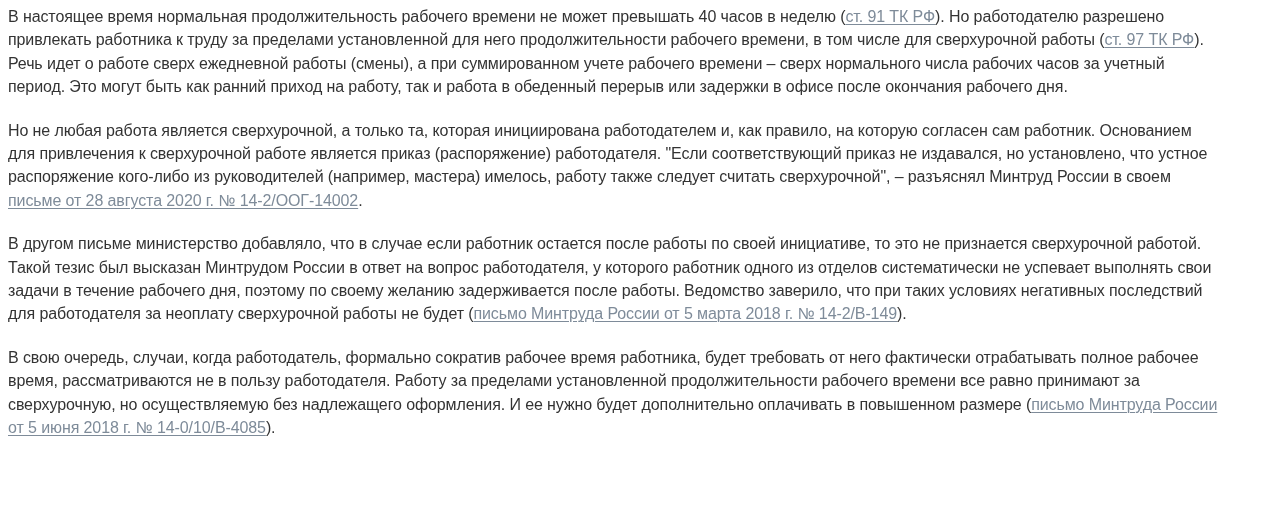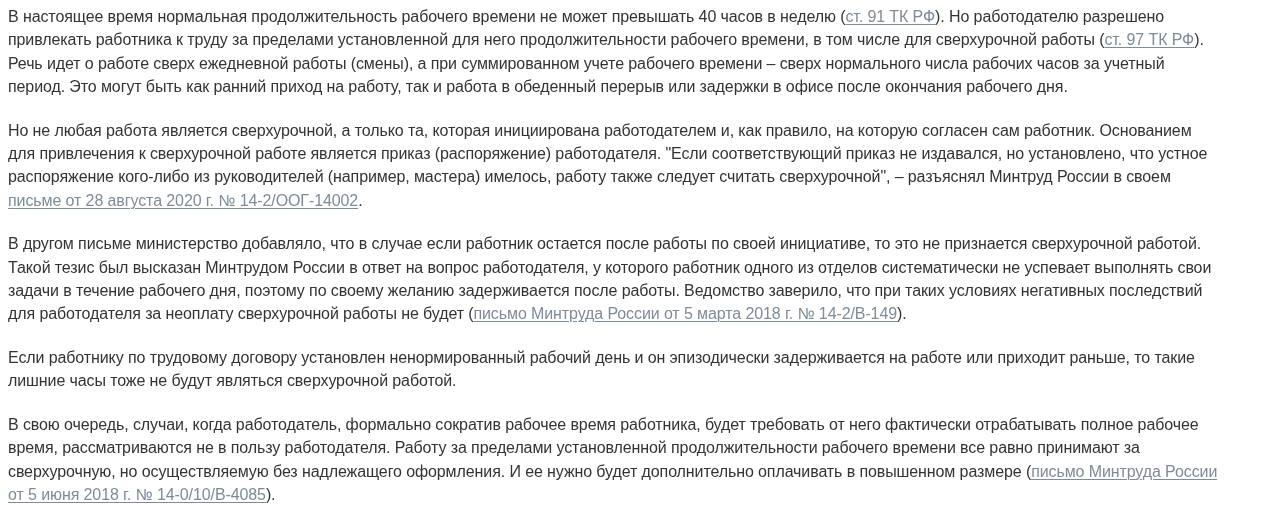--- a/index.html
+++ b/index.html
@@ -36,16 +36,15 @@
   }
 </style>
 </head>
 <body>
 
 <div class="page">
   <main class="article" id="article-root">
       <p><span>В настоящее время нормальная продолжительность рабочего времени не может превышать 40 часов в неделю (</span><a href="#">ст. 91 ТК РФ</a><span>). Но работодателю разрешено привлекать работника к труду за пределами установленной для него продолжительности рабочего времени, в том числе для сверхурочной работы (</span><a href="#">ст. 97 ТК РФ</a><span>). Речь идет о работе сверх ежедневной работы (смены), а при суммированном учете рабочего времени – сверх нормального числа рабочих часов за учетный период. Это могут быть как ранний приход на работу, так и работа в обеденный перерыв или задержки в офисе после окончания рабочего дня.</span></p>
       <p><span>Но не любая работа является сверхурочной, а только та, которая инициирована работодателем и, как правило, на которую согласен сам работник. Основанием для привлечения к сверхурочной работе является приказ (распоряжение) работодателя. "Если соответствующий приказ не издавался, но установлено, что устное распоряжение кого-либо из руководителей (например, мастера) имелось, работу также следует считать сверхурочной", – разъяснял Минтруд России в своем </span><a href="#">письме от 28 августа 2020 г. № 14-2/ООГ-14002</a><span>.</span></p>
       <p><span>В другом письме министерство добавляло, что в случае если работник остается после работы по своей инициативе, то это не признается сверхурочной работой. Такой тезис был высказан Минтрудом России в ответ на вопрос работодателя, у которого работник одного из отделов систематически не успевает выполнять свои задачи в течение рабочего дня, поэтому по своему желанию задерживается после работы. Ведомство заверило, что при таких условиях негативных последствий для работодателя за неоплату сверхурочной работы не будет (</span><a href="#">письмо Минтруда России от 5 марта 2018 г. № 14-2/В-149</a><span>).</span></p>
-      <p><span>Если работнику по трудовому договору установлен ненормированный рабочий день и он эпизодически задерживается на работе или приходит раньше, то такие лишние часы тоже не будут являться сверхурочной работой.</span></p>
       <p><span>В свою очередь, случаи, когда работодатель, формально сократив рабочее время работника, будет требовать от него фактически отрабатывать полное рабочее время, рассматриваются не в пользу работодателя. Работу за пределами установленной продолжительности рабочего времени все равно принимают за сверхурочную, но осуществляемую без надлежащего оформления. И ее нужно будет дополнительно оплачивать в повышенном размере (</span><a href="#">письмо Минтруда России от 5 июня 2018 г. № 14-0/10/В-4085</a><span>).</span></p>
     </main>
 </div>
 
 </body></html>

